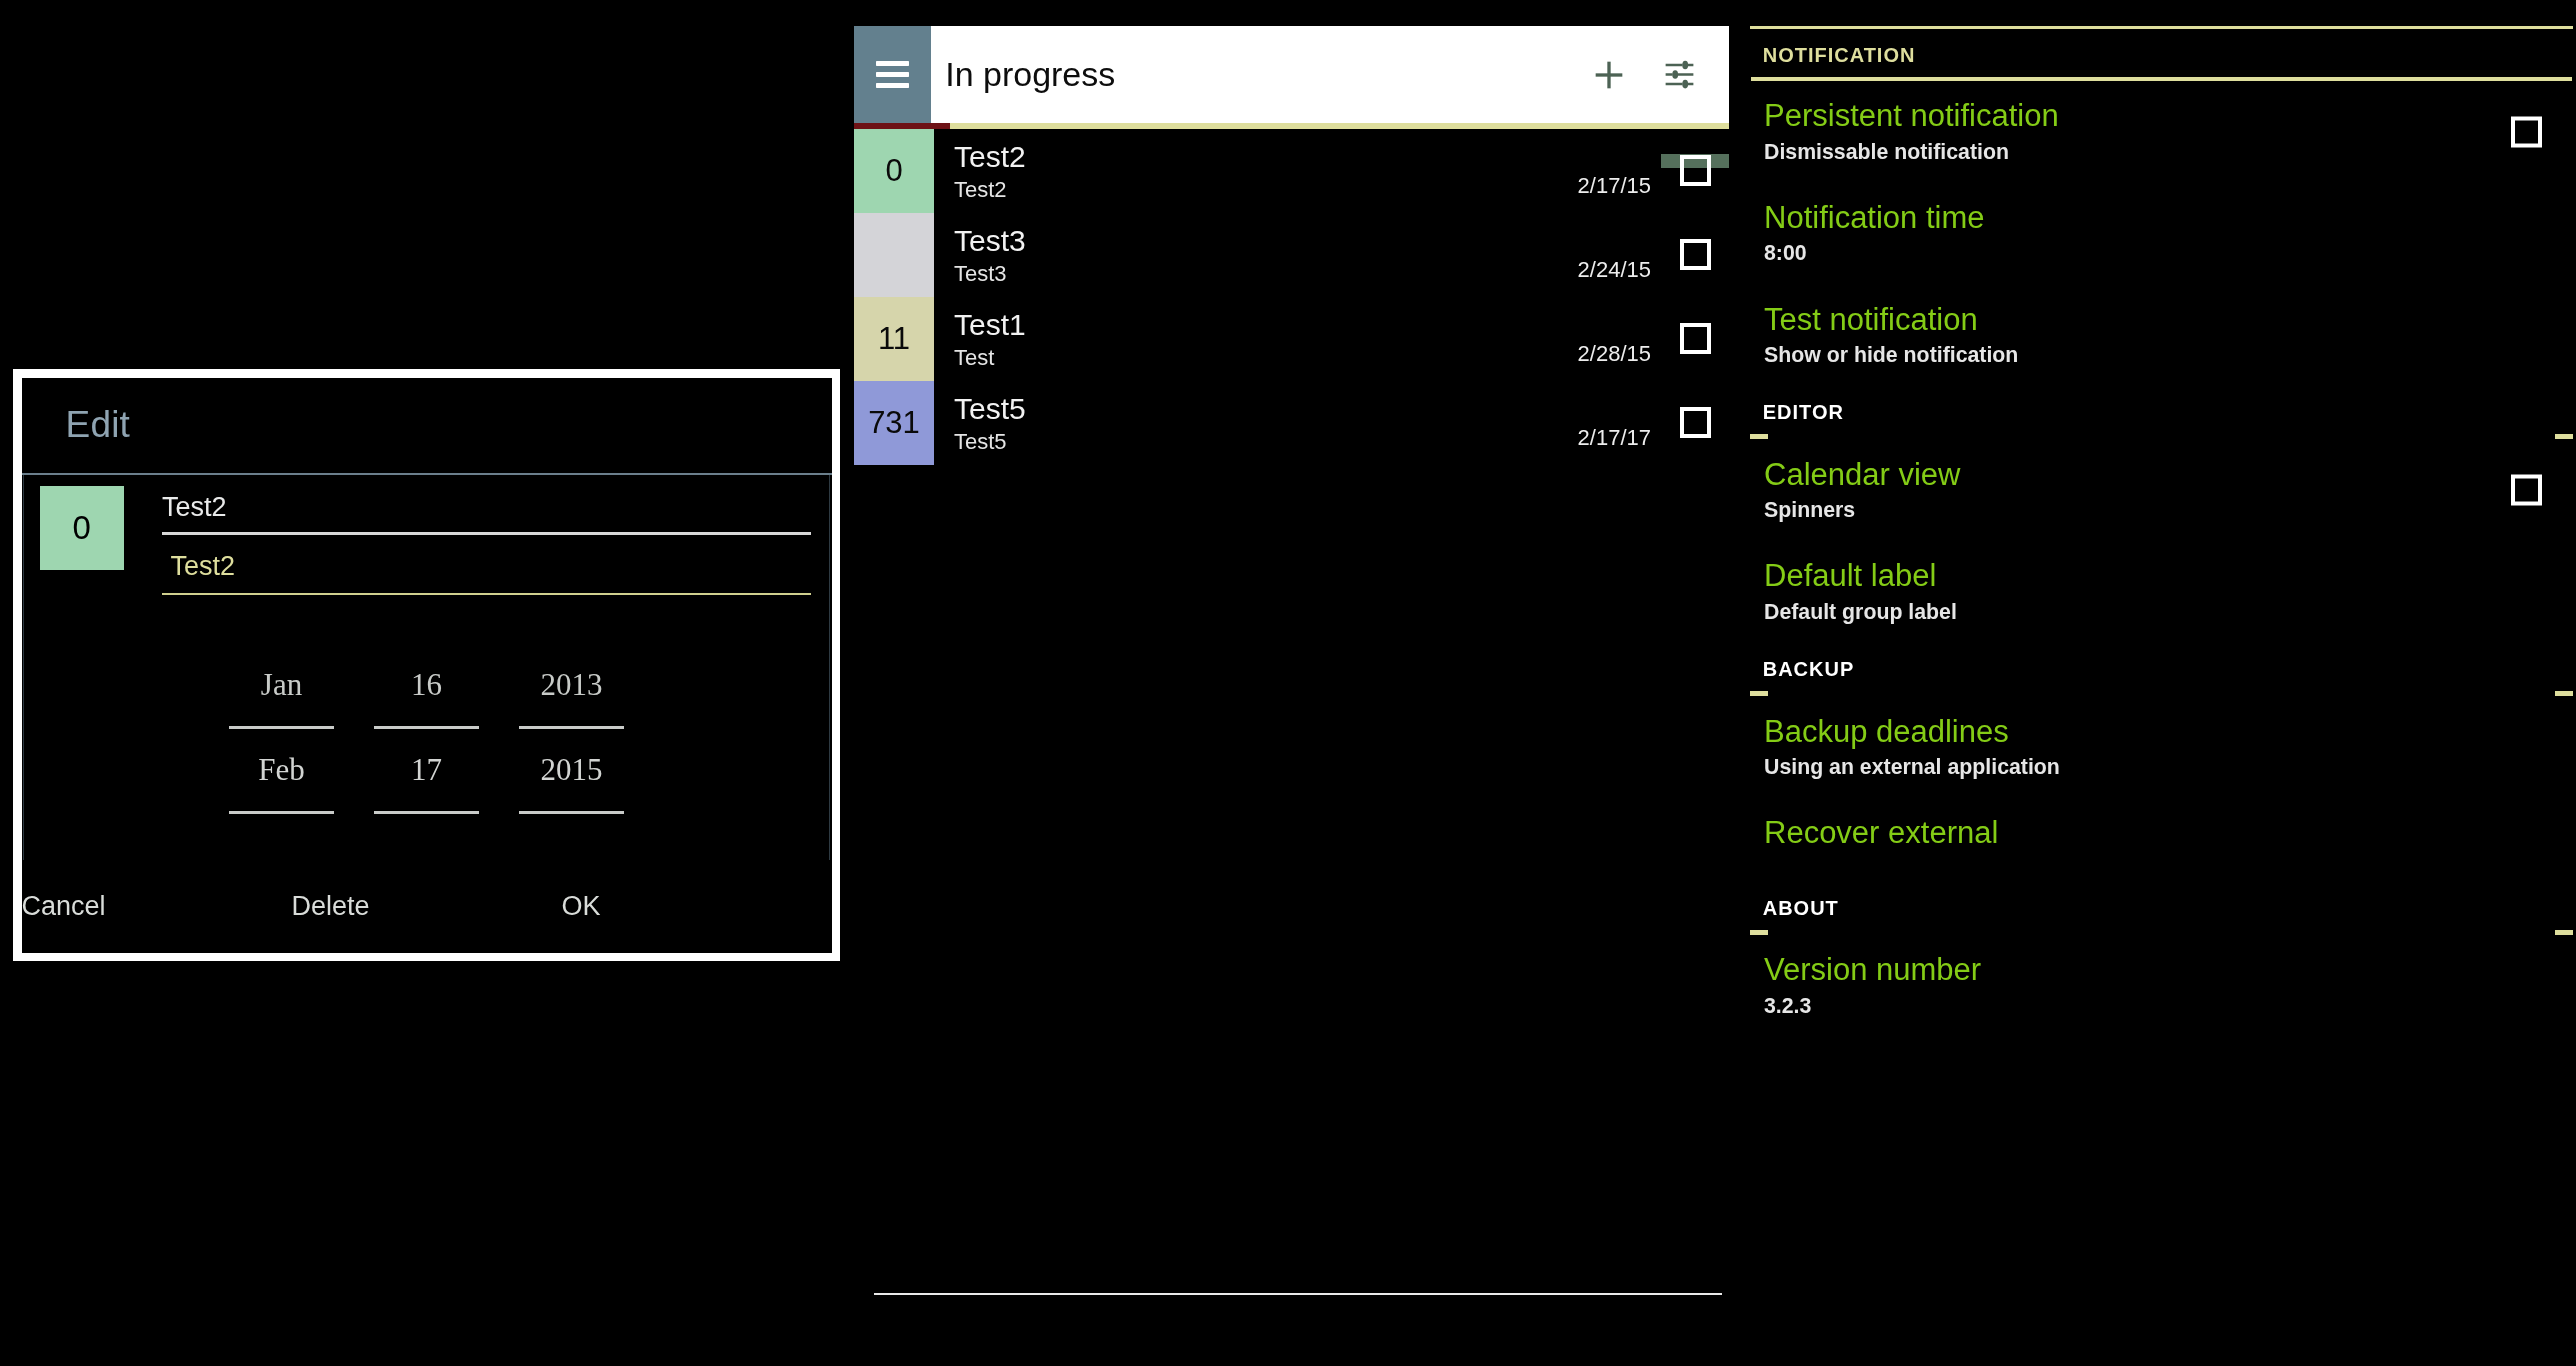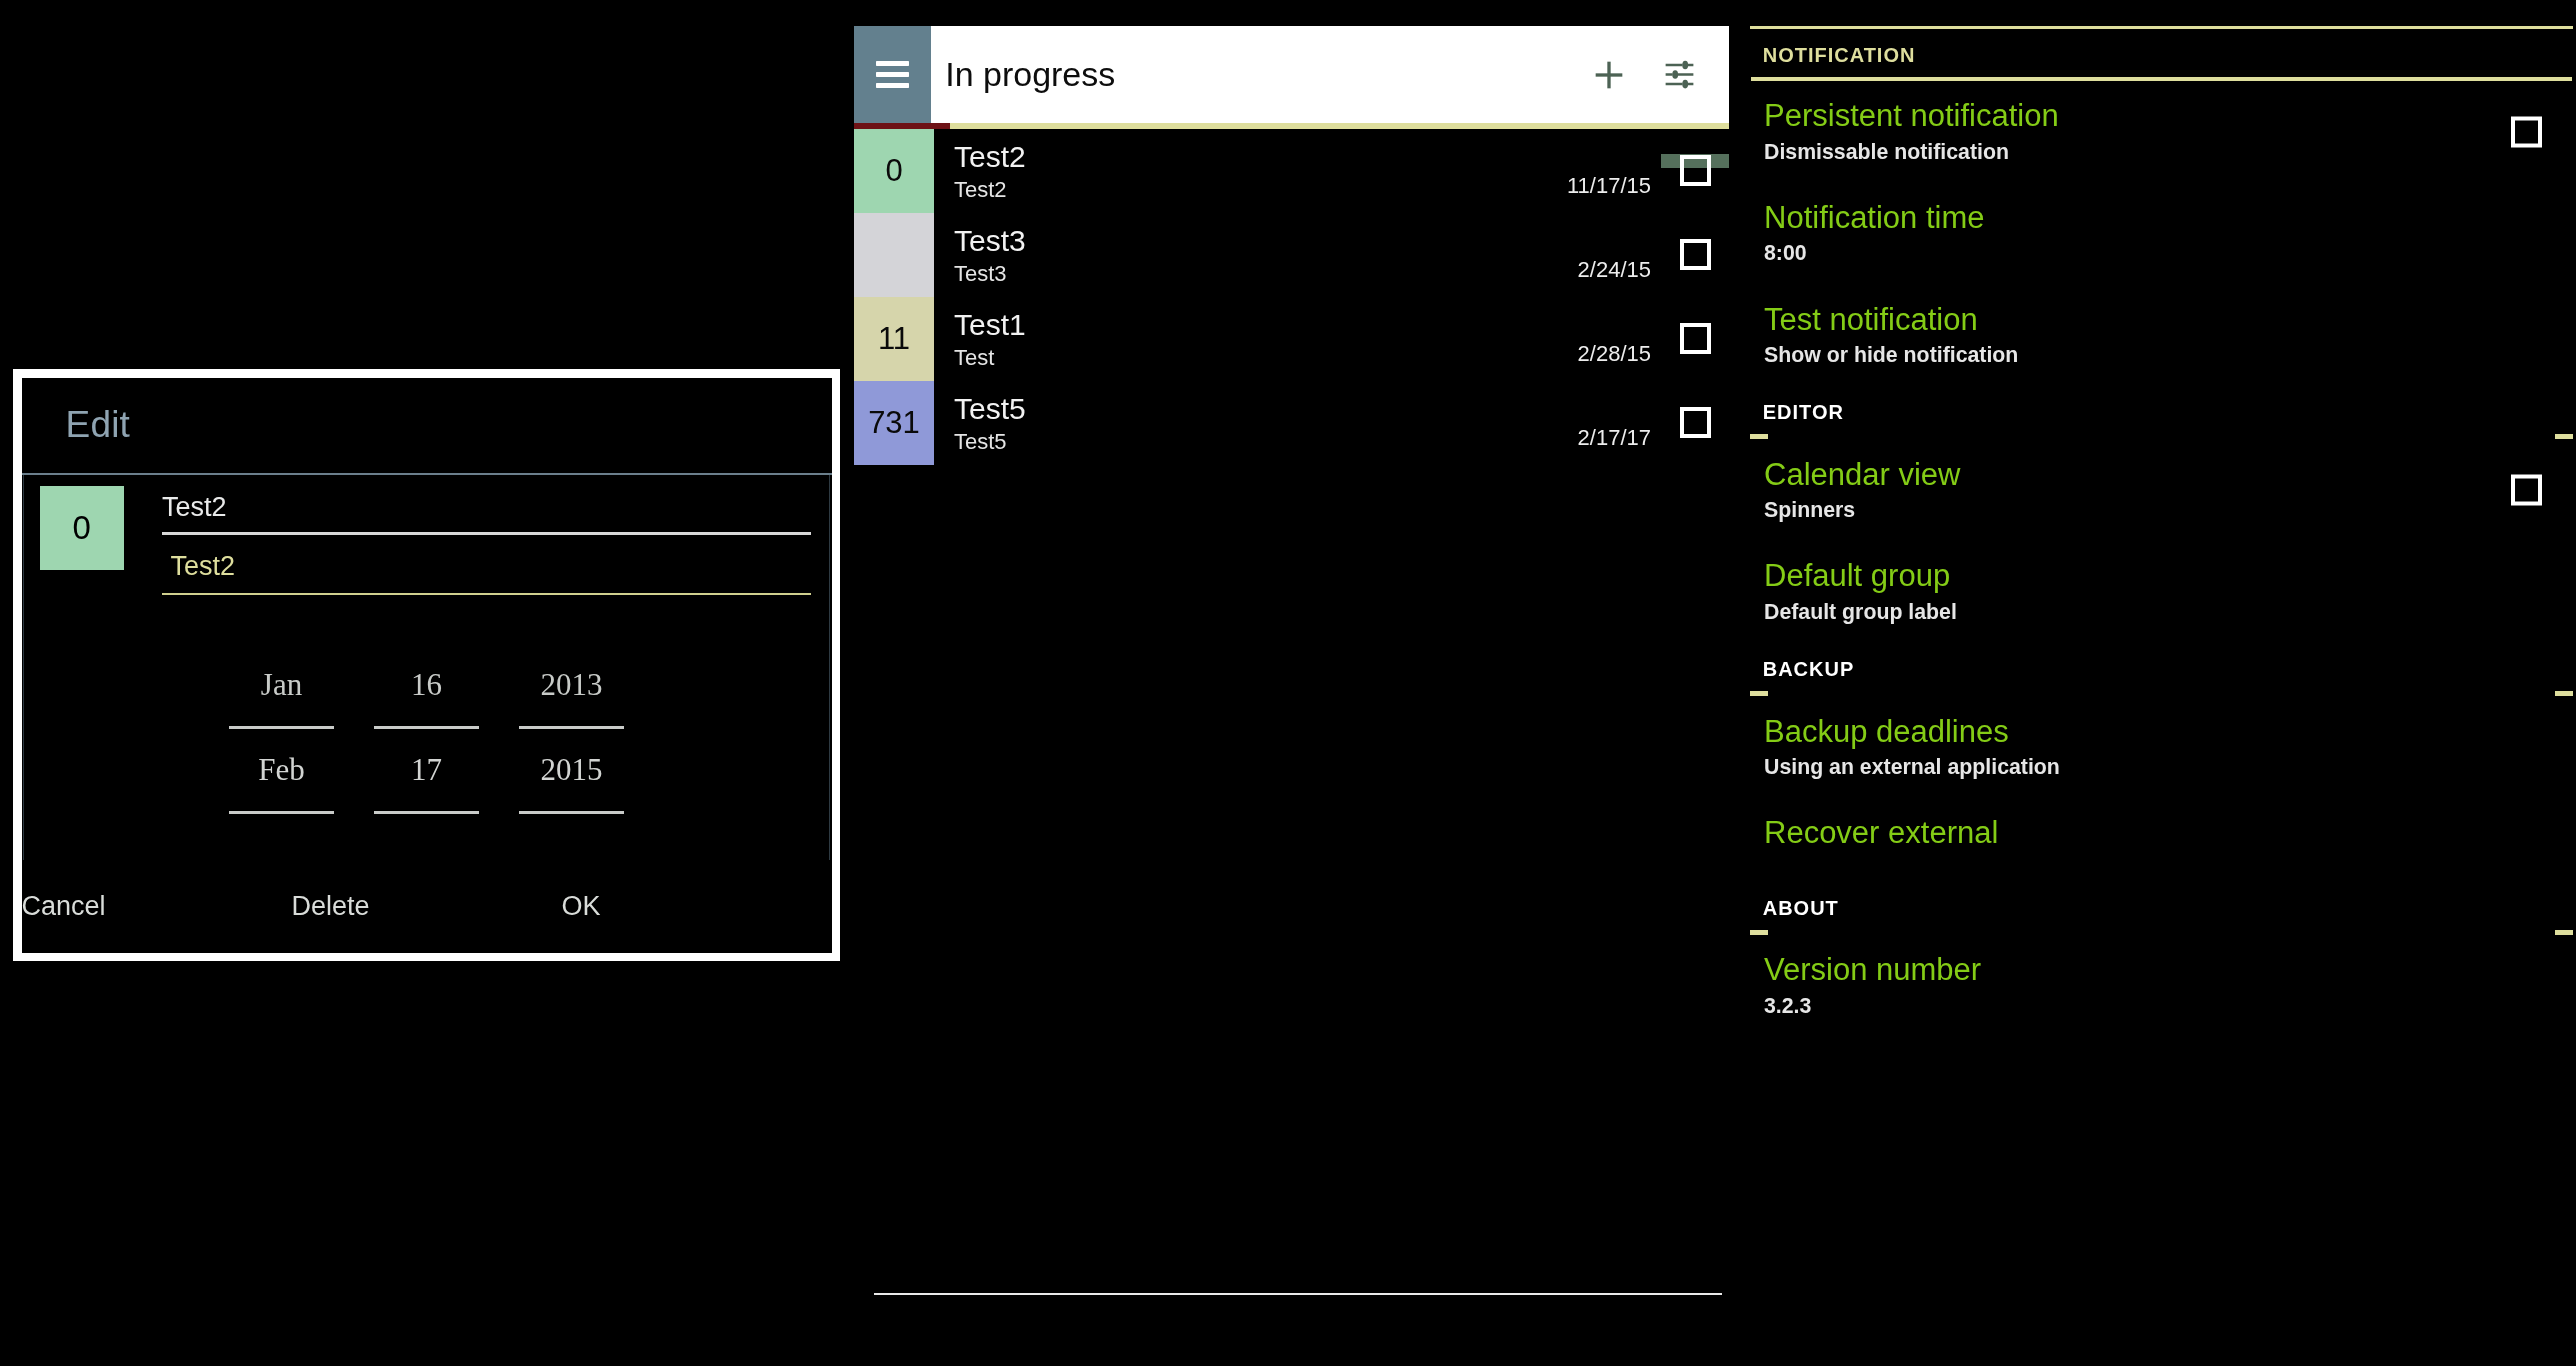--- a/index.html
+++ b/index.html
@@ -299,21 +299,21 @@
     <div class="task-list" id="task-list">
         <div class="task-row">
           <div class="task-chip" style="background: rgb(158, 214, 176);">
             <span>0</span>
           </div>
           <div class="task-main">
             <div class="task-name">Test2</div>
             <div class="task-sub">Test2</div>
           </div>
           <div class="task-right">
-            <div class="task-date">11/17/15</div>
+            <div class="task-date">2/17/15</div>
             <div class="cbox"></div>
           </div>
         </div>
         <div class="task-row">
           <div class="task-chip" style="background: rgb(212, 212, 216);">
             <span></span>
           </div>
           <div class="task-main">
             <div class="task-name">Test3</div>
             <div class="task-sub">Test3</div>
@@ -379,21 +379,21 @@
           <div class="sec-rule-stub">
             <i></i>
             <i></i>
           </div>
           <div class="pref">
             <div class="pref-title">Calendar view</div>
             <div class="pref-sub">Spinners</div>
             <div class="cbox"></div>
           </div>
           <div class="pref">
-            <div class="pref-title">Default group</div>
+            <div class="pref-title">Default label</div>
             <div class="pref-sub">Default group label</div>
           </div>
         </div>
         <div>
           <div class="sec-head plain">BACKUP</div>
           <div class="sec-rule-stub">
             <i></i>
             <i></i>
           </div>
           <div class="pref">

